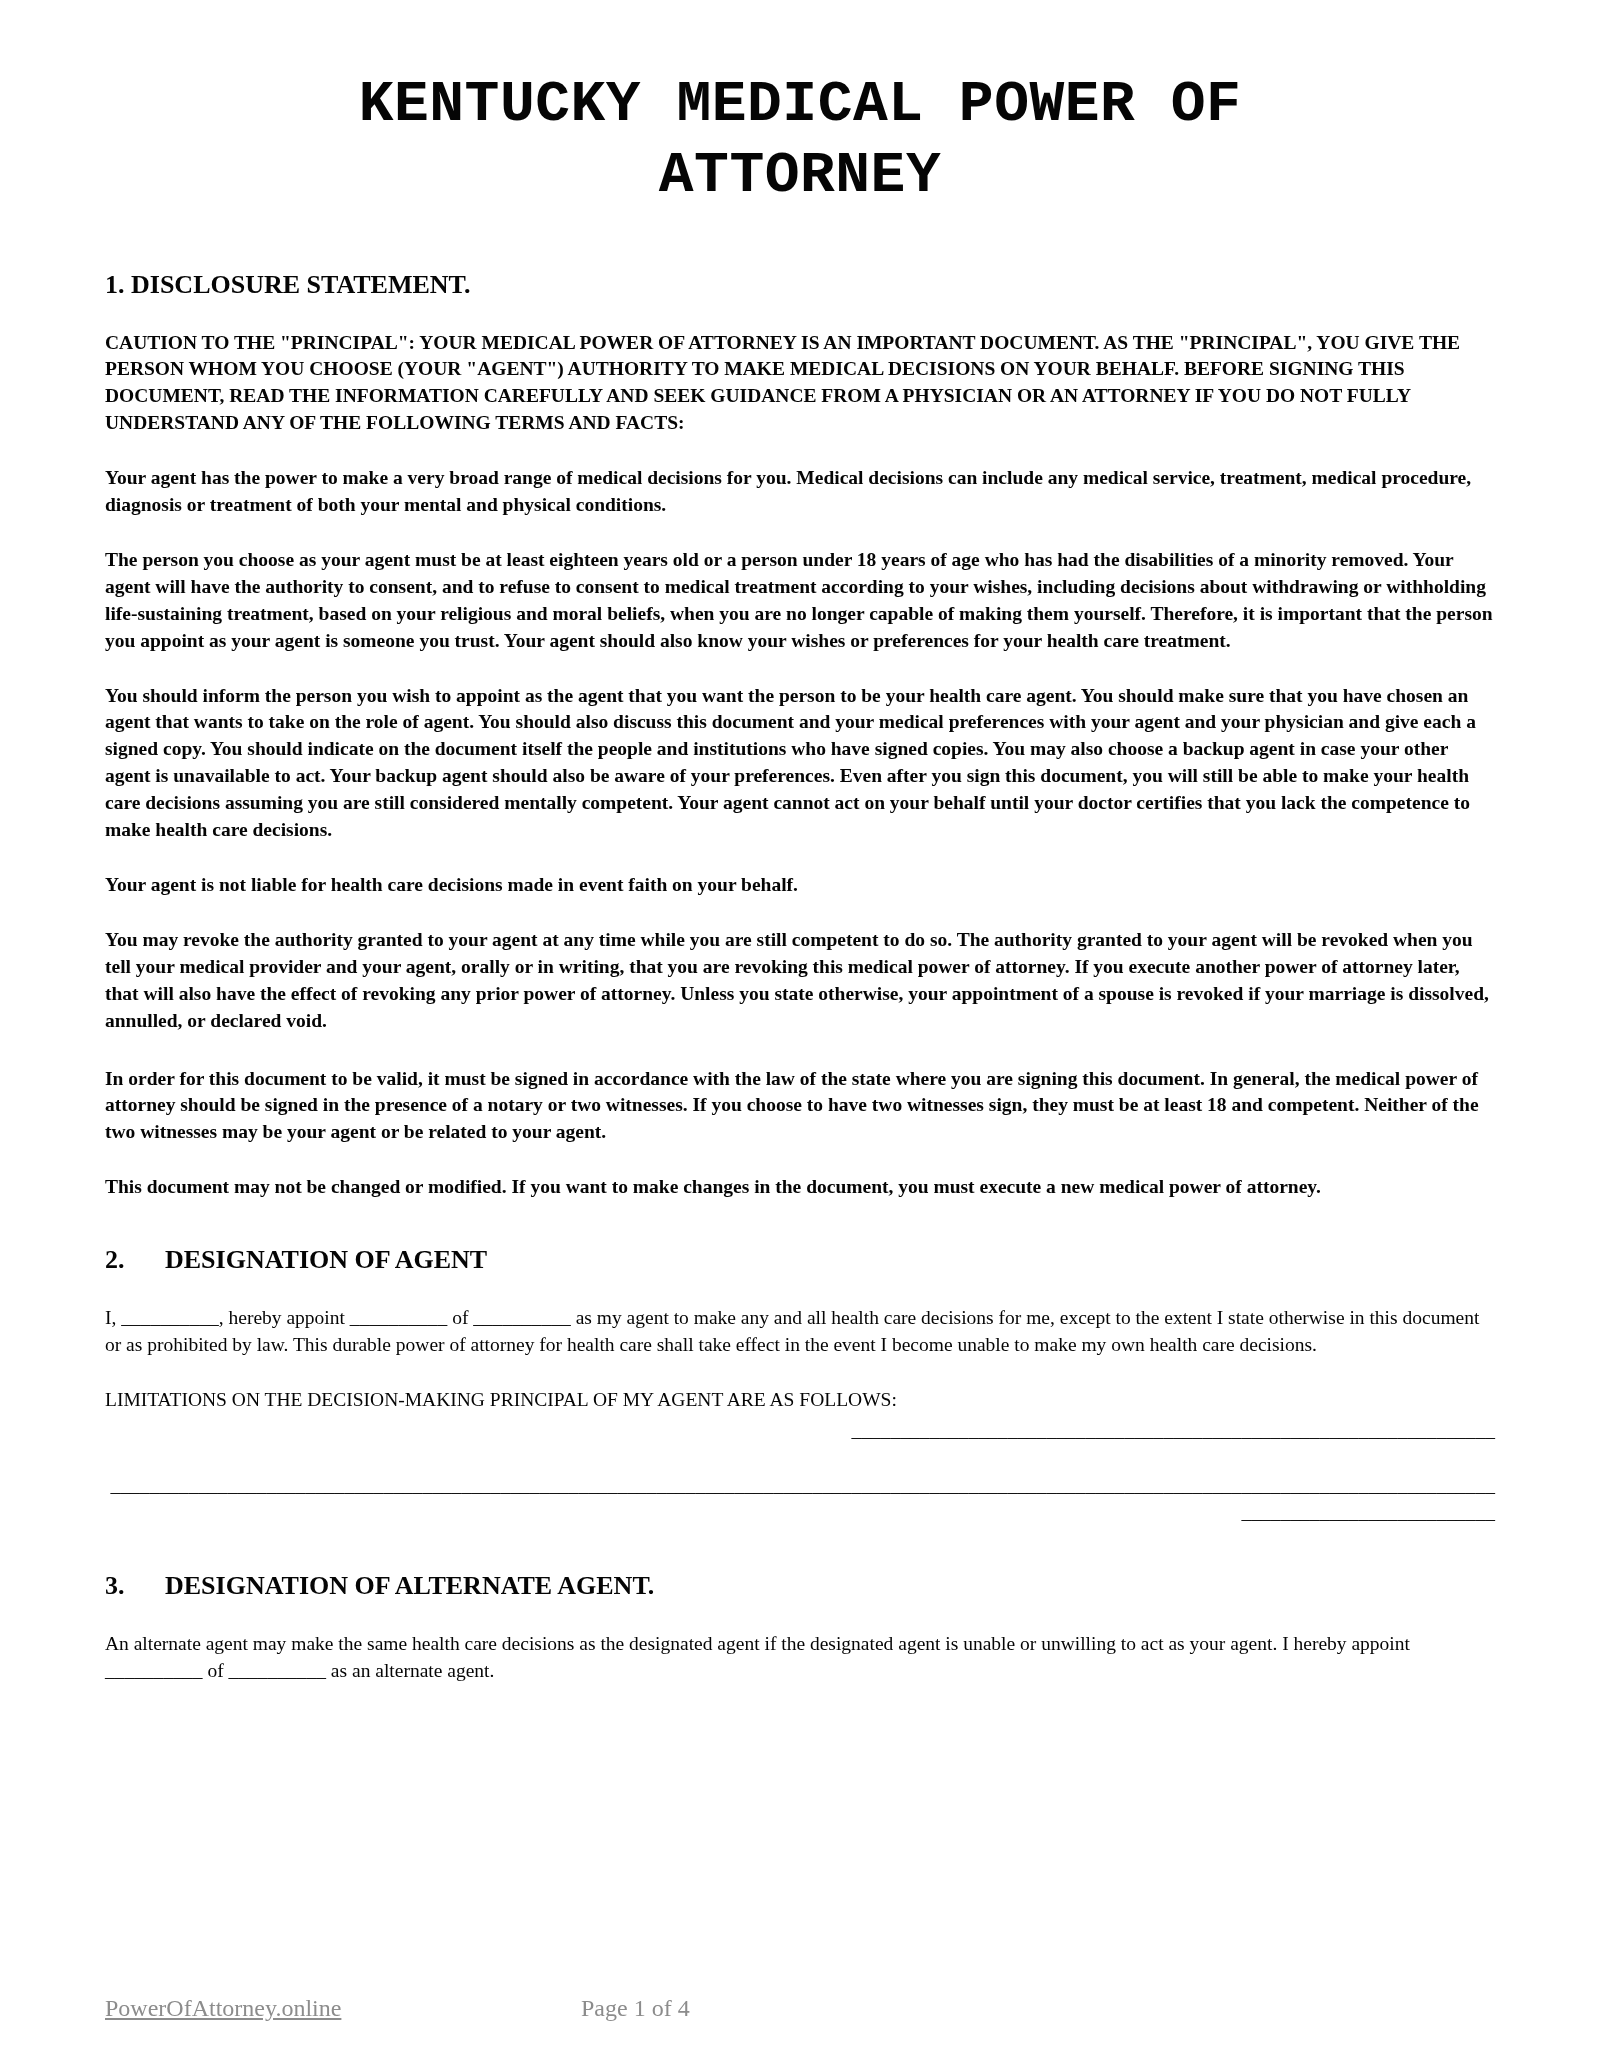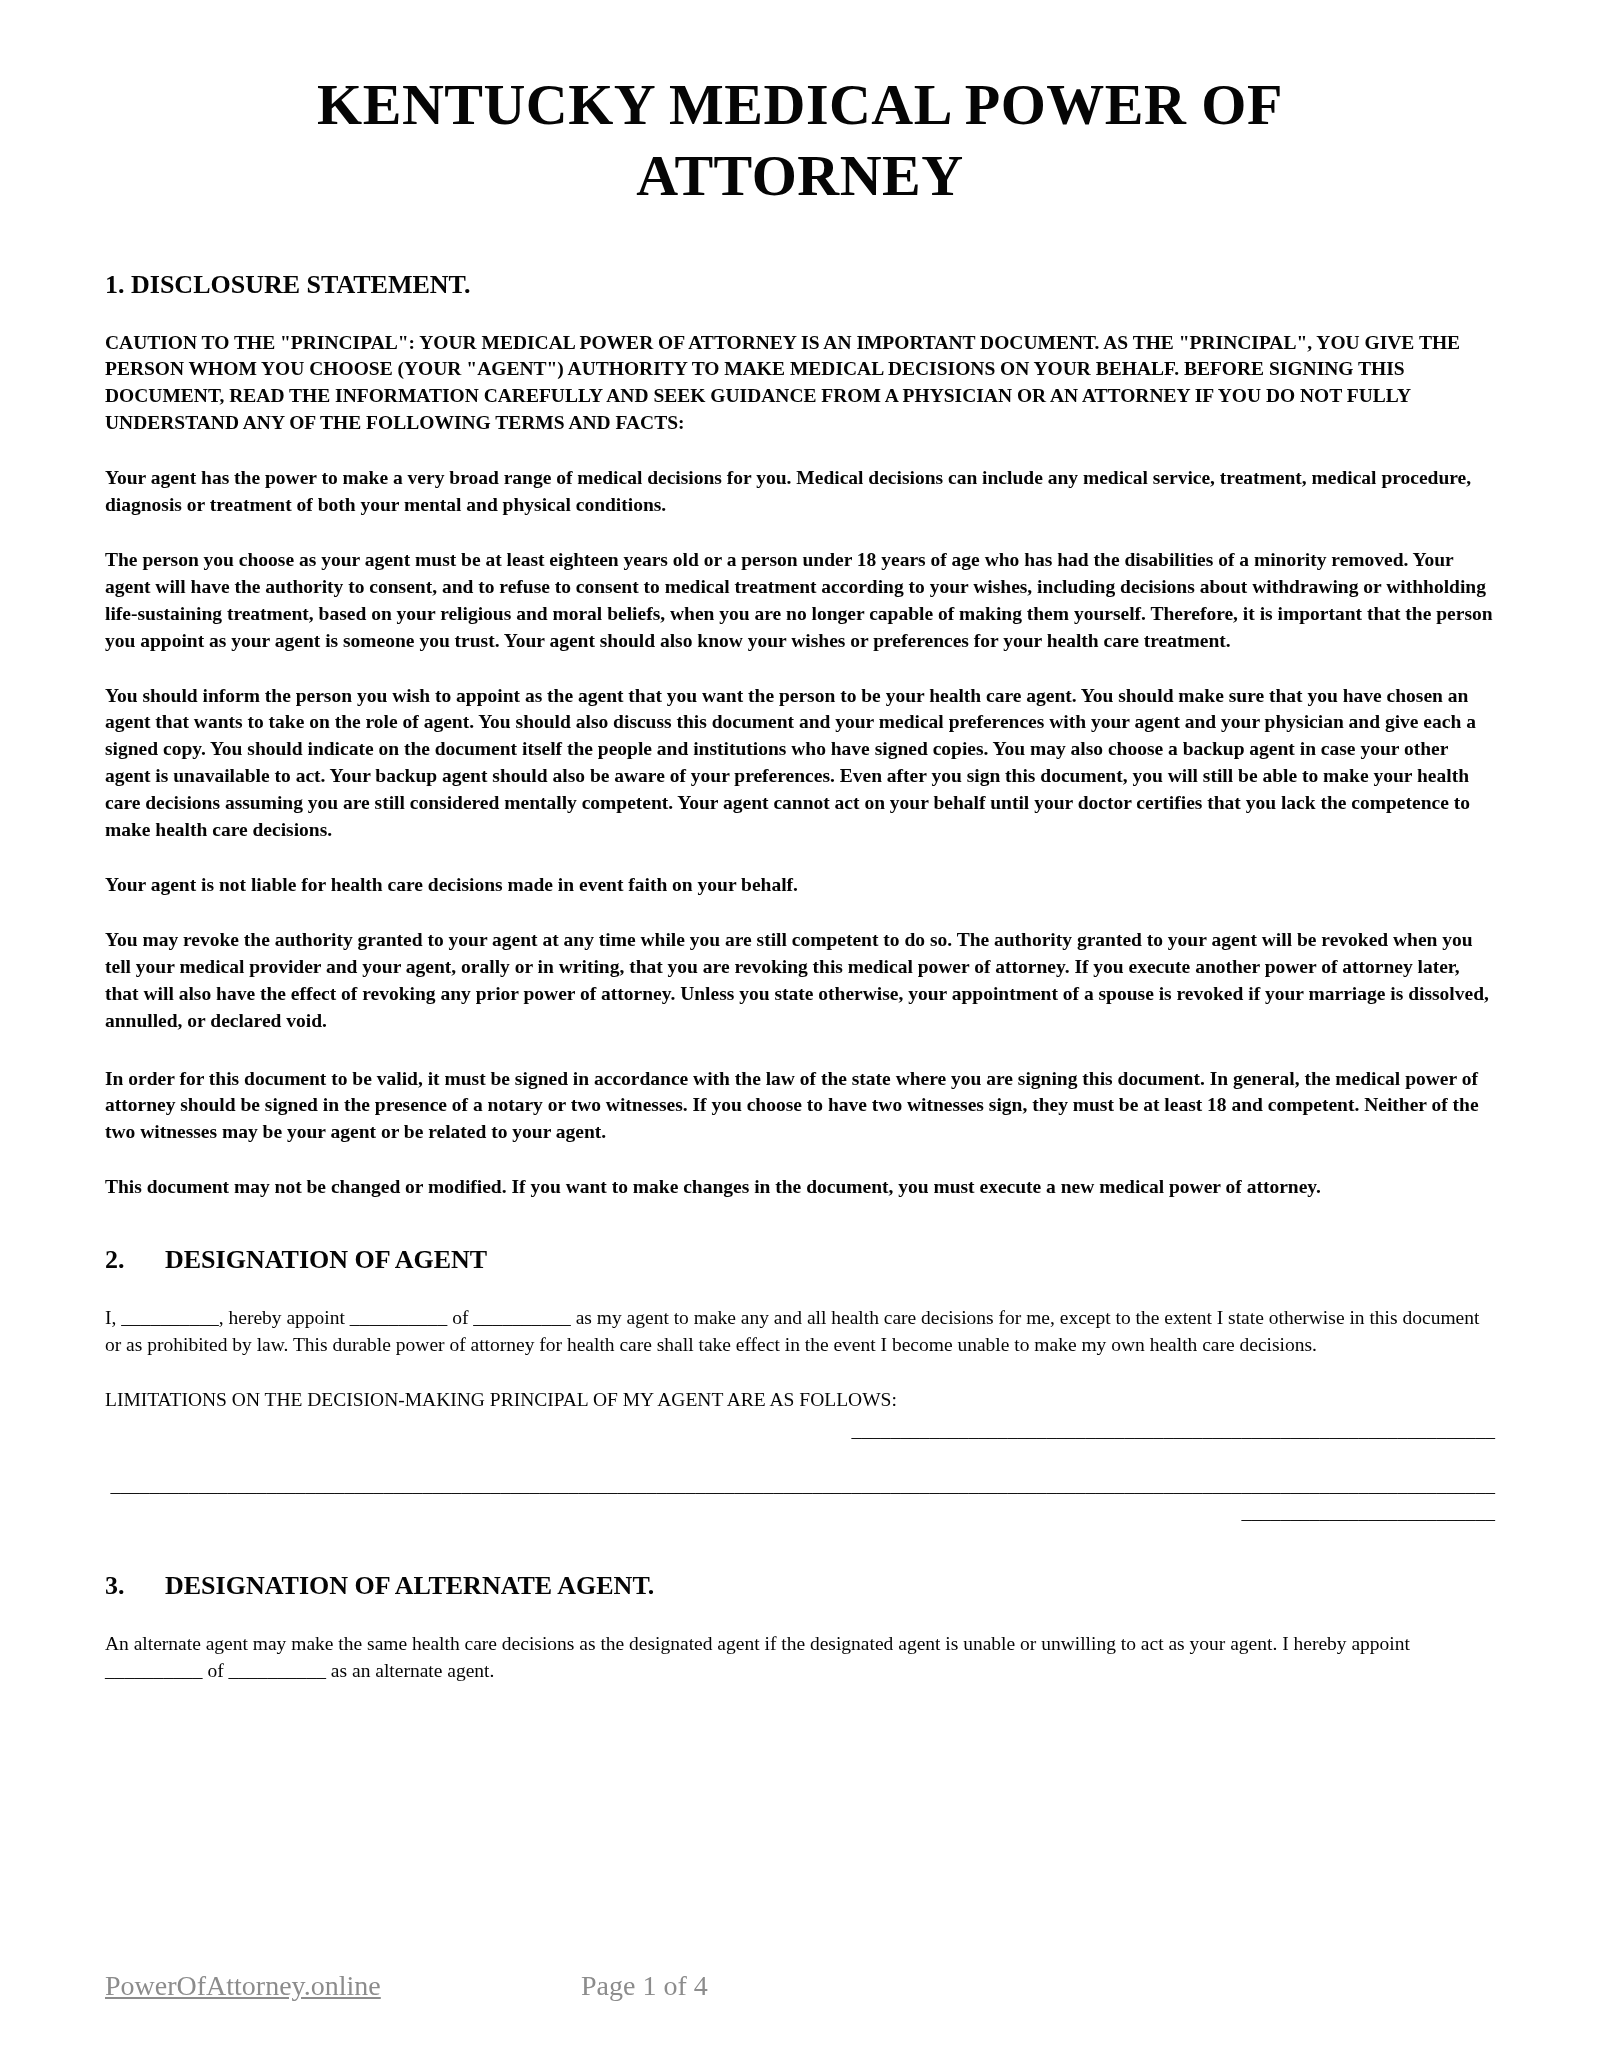--- a/index.html
+++ b/index.html
@@ -16,20 +16,21 @@
     overflow: hidden;
   }
   .doc-title {
     font-size: 58px;
     font-weight: bold;
     text-align: center;
     line-height: 1.22;
     max-width: 1120px;
     margin: 0 auto 58px auto;
     letter-spacing: 0.5px;
+    font-family: Liberation Mono, monospace;
   }
   .section-heading {
     font-size: 26px;
     font-weight: bold;
     margin: 44px 0 30px 0;
   }
   .section-heading.first { margin-top: 10px; }
   .section-heading .num { margin-right: 8px; }
   .section-heading.spaced .num { margin-right: 34px; }
   p.body {
@@ -45,22 +46,22 @@
     margin: 0 0 28px 0;
     word-break: break-all;
     overflow-wrap: anywhere;
     letter-spacing: 0;
     text-align: right;
   }
   .footer {
     position: absolute;
     left: 105px;
     right: 105px;
-    bottom: 68px;
-    font-size: 28px;
+    bottom: 48px;
+    font-size: 24px;
     color: #8c8c8c;
   }
   .footer-link {
     text-decoration: underline;
     color: #8c8c8c;
     cursor: pointer;
   }
   .footer-page {
     position: absolute;
     left: 450px;

